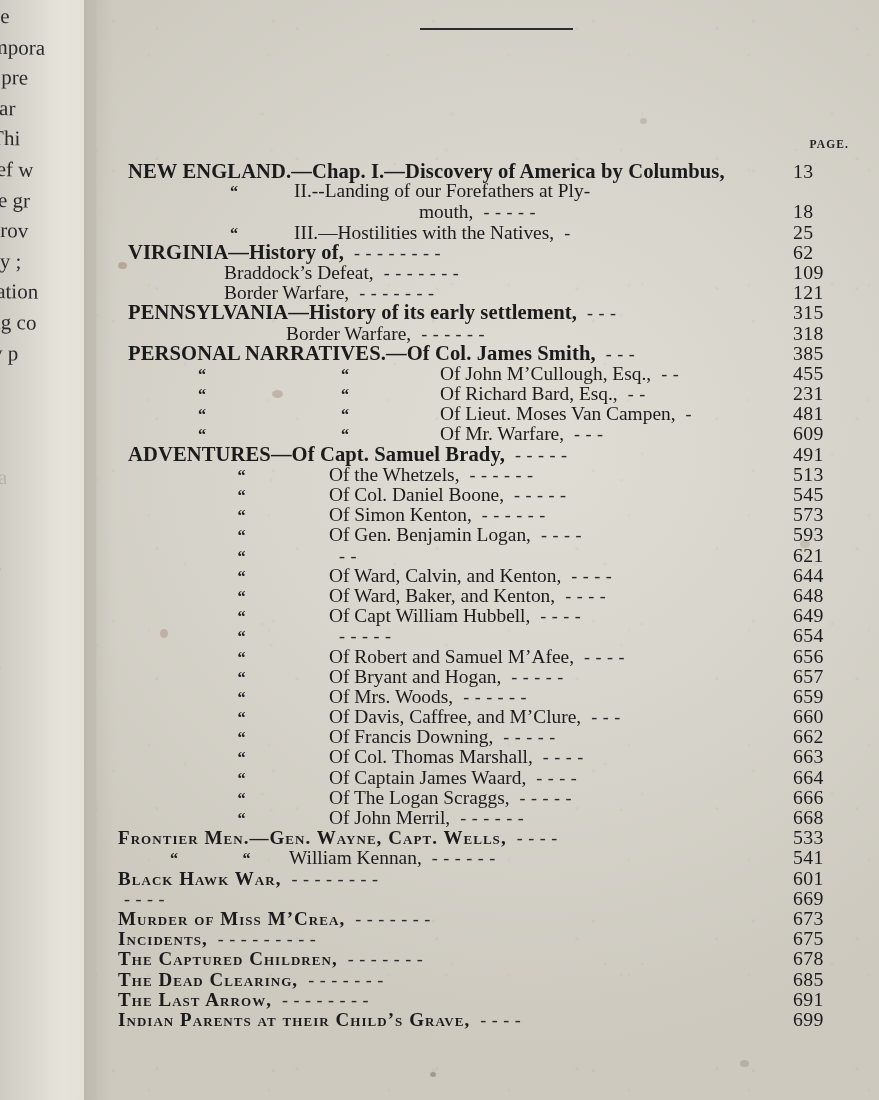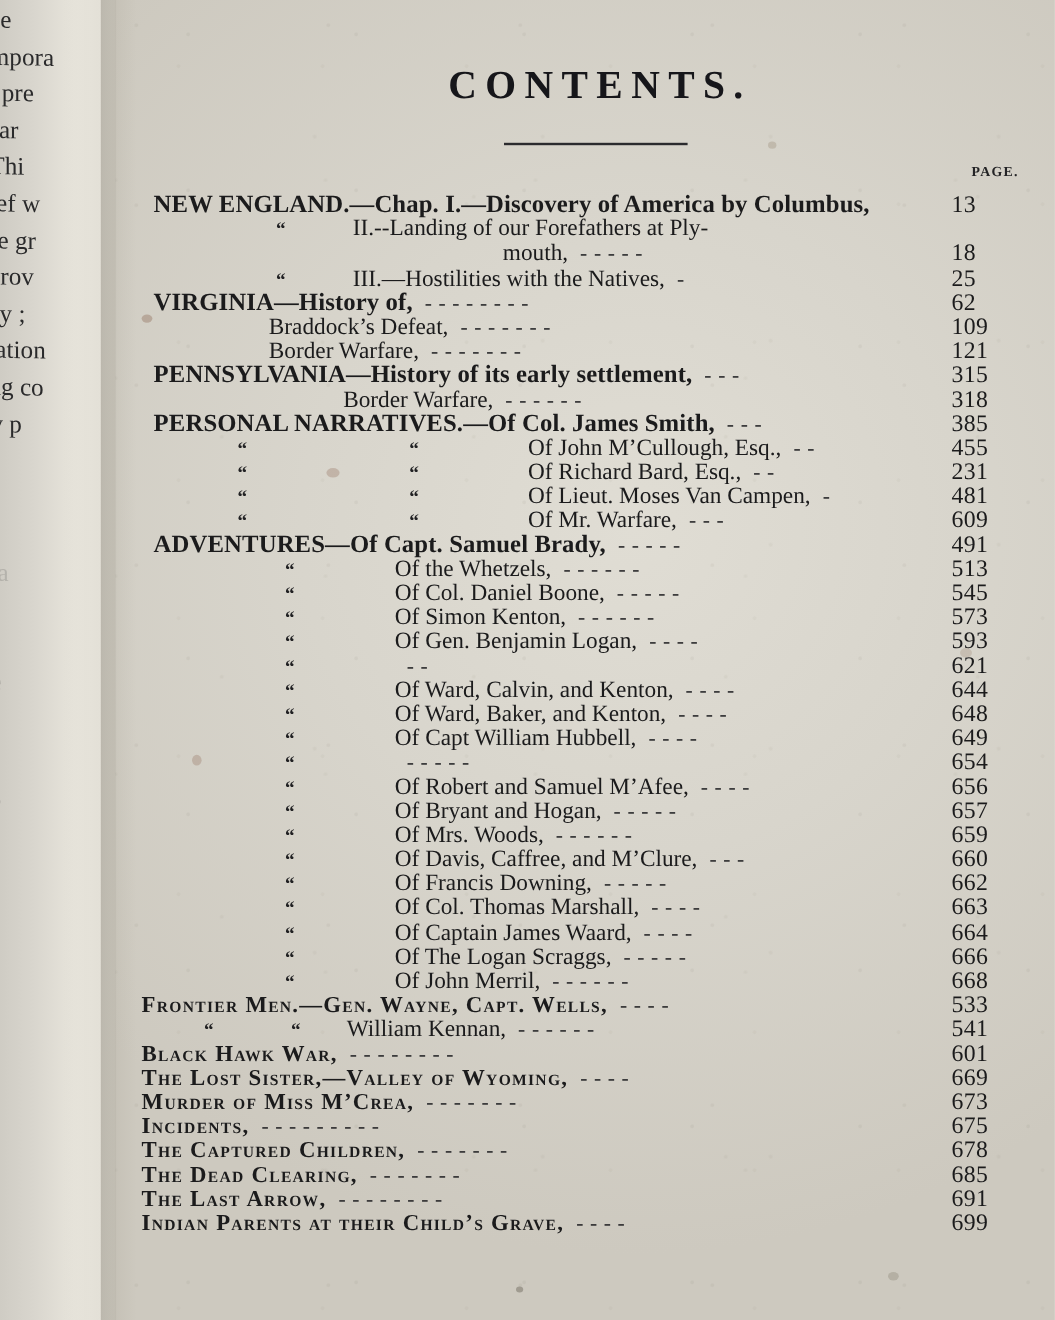--- a/index.html
+++ b/index.html
@@ -150,21 +150,20 @@
       <div>se  e</div>
       <div>bel</div>
       <div>s of</div>
     </div>
   <div class="fade"></div>
 </div>
 <div id="gutter"></div>
 
 <div id="page">
 
-  <div id="title">CONTENTS.</div>
   <div id="rule"></div>
 
   <div id="pagehdr">PAGE.</div>
 
   <div id="toc">
       <div class="row">
         <span class="txt cap i0">NEW ENGLAND.—Chap. I.—Discovery of America by Columbus,</span>
         <span class="leader"></span>
         <span class="pg">13</span>
       </div>
@@ -365,21 +364,20 @@
         <span class="txt">William Kennan,</span>
         <span class="leader">-     -     -     -     -     -</span>
         <span class="pg">541</span>
       </div>
       <div class="row">
         <span class="txt sc" style="padding-left: 4px;">Black Hawk War,</span>
         <span class="leader">-     -     -     -     -     -     -     -</span>
         <span class="pg">601</span>
       </div>
       <div class="row">
-        <span class="txt sc" style="padding-left: 4px;">The Lost Sister,—Valley of Wyoming,</span>
         <span class="leader">-     -     -     -</span>
         <span class="pg">669</span>
       </div>
       <div class="row">
         <span class="txt sc" style="padding-left: 4px;">Murder of Miss M’Crea,</span>
         <span class="leader">-     -     -     -     -     -     -</span>
         <span class="pg">673</span>
       </div>
       <div class="row">
         <span class="txt sc" style="padding-left: 4px;">Incidents,</span>

